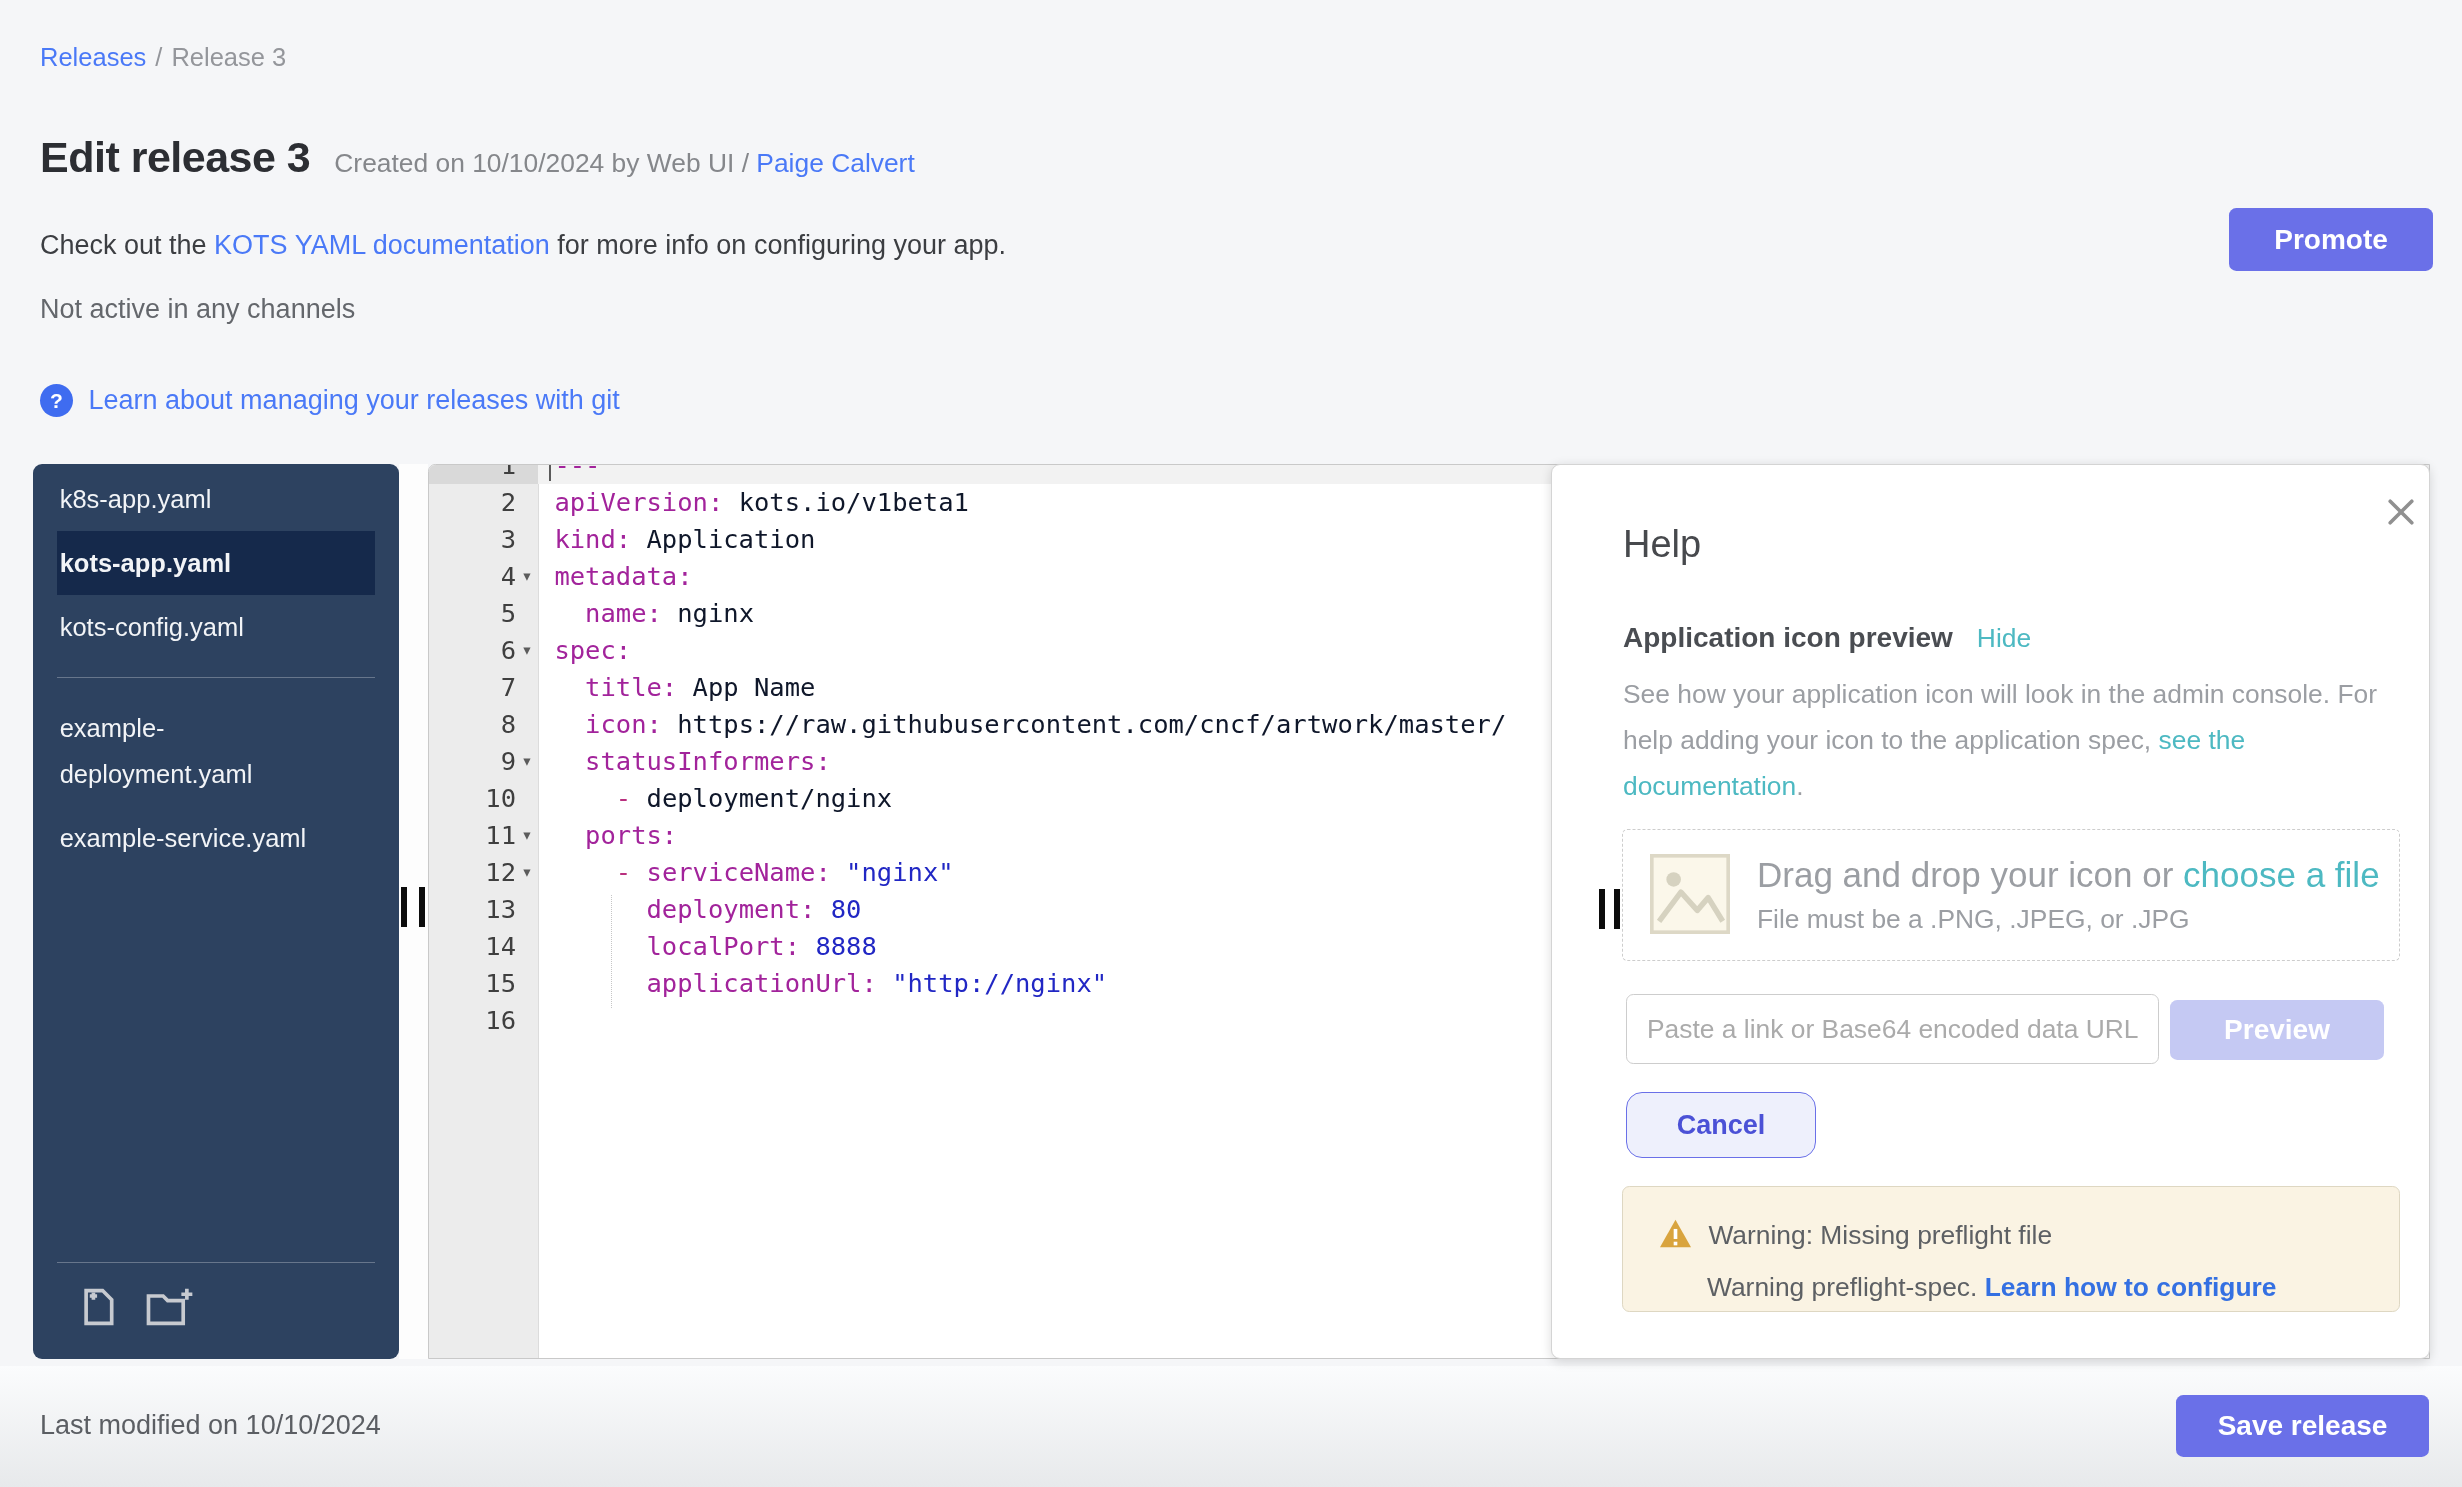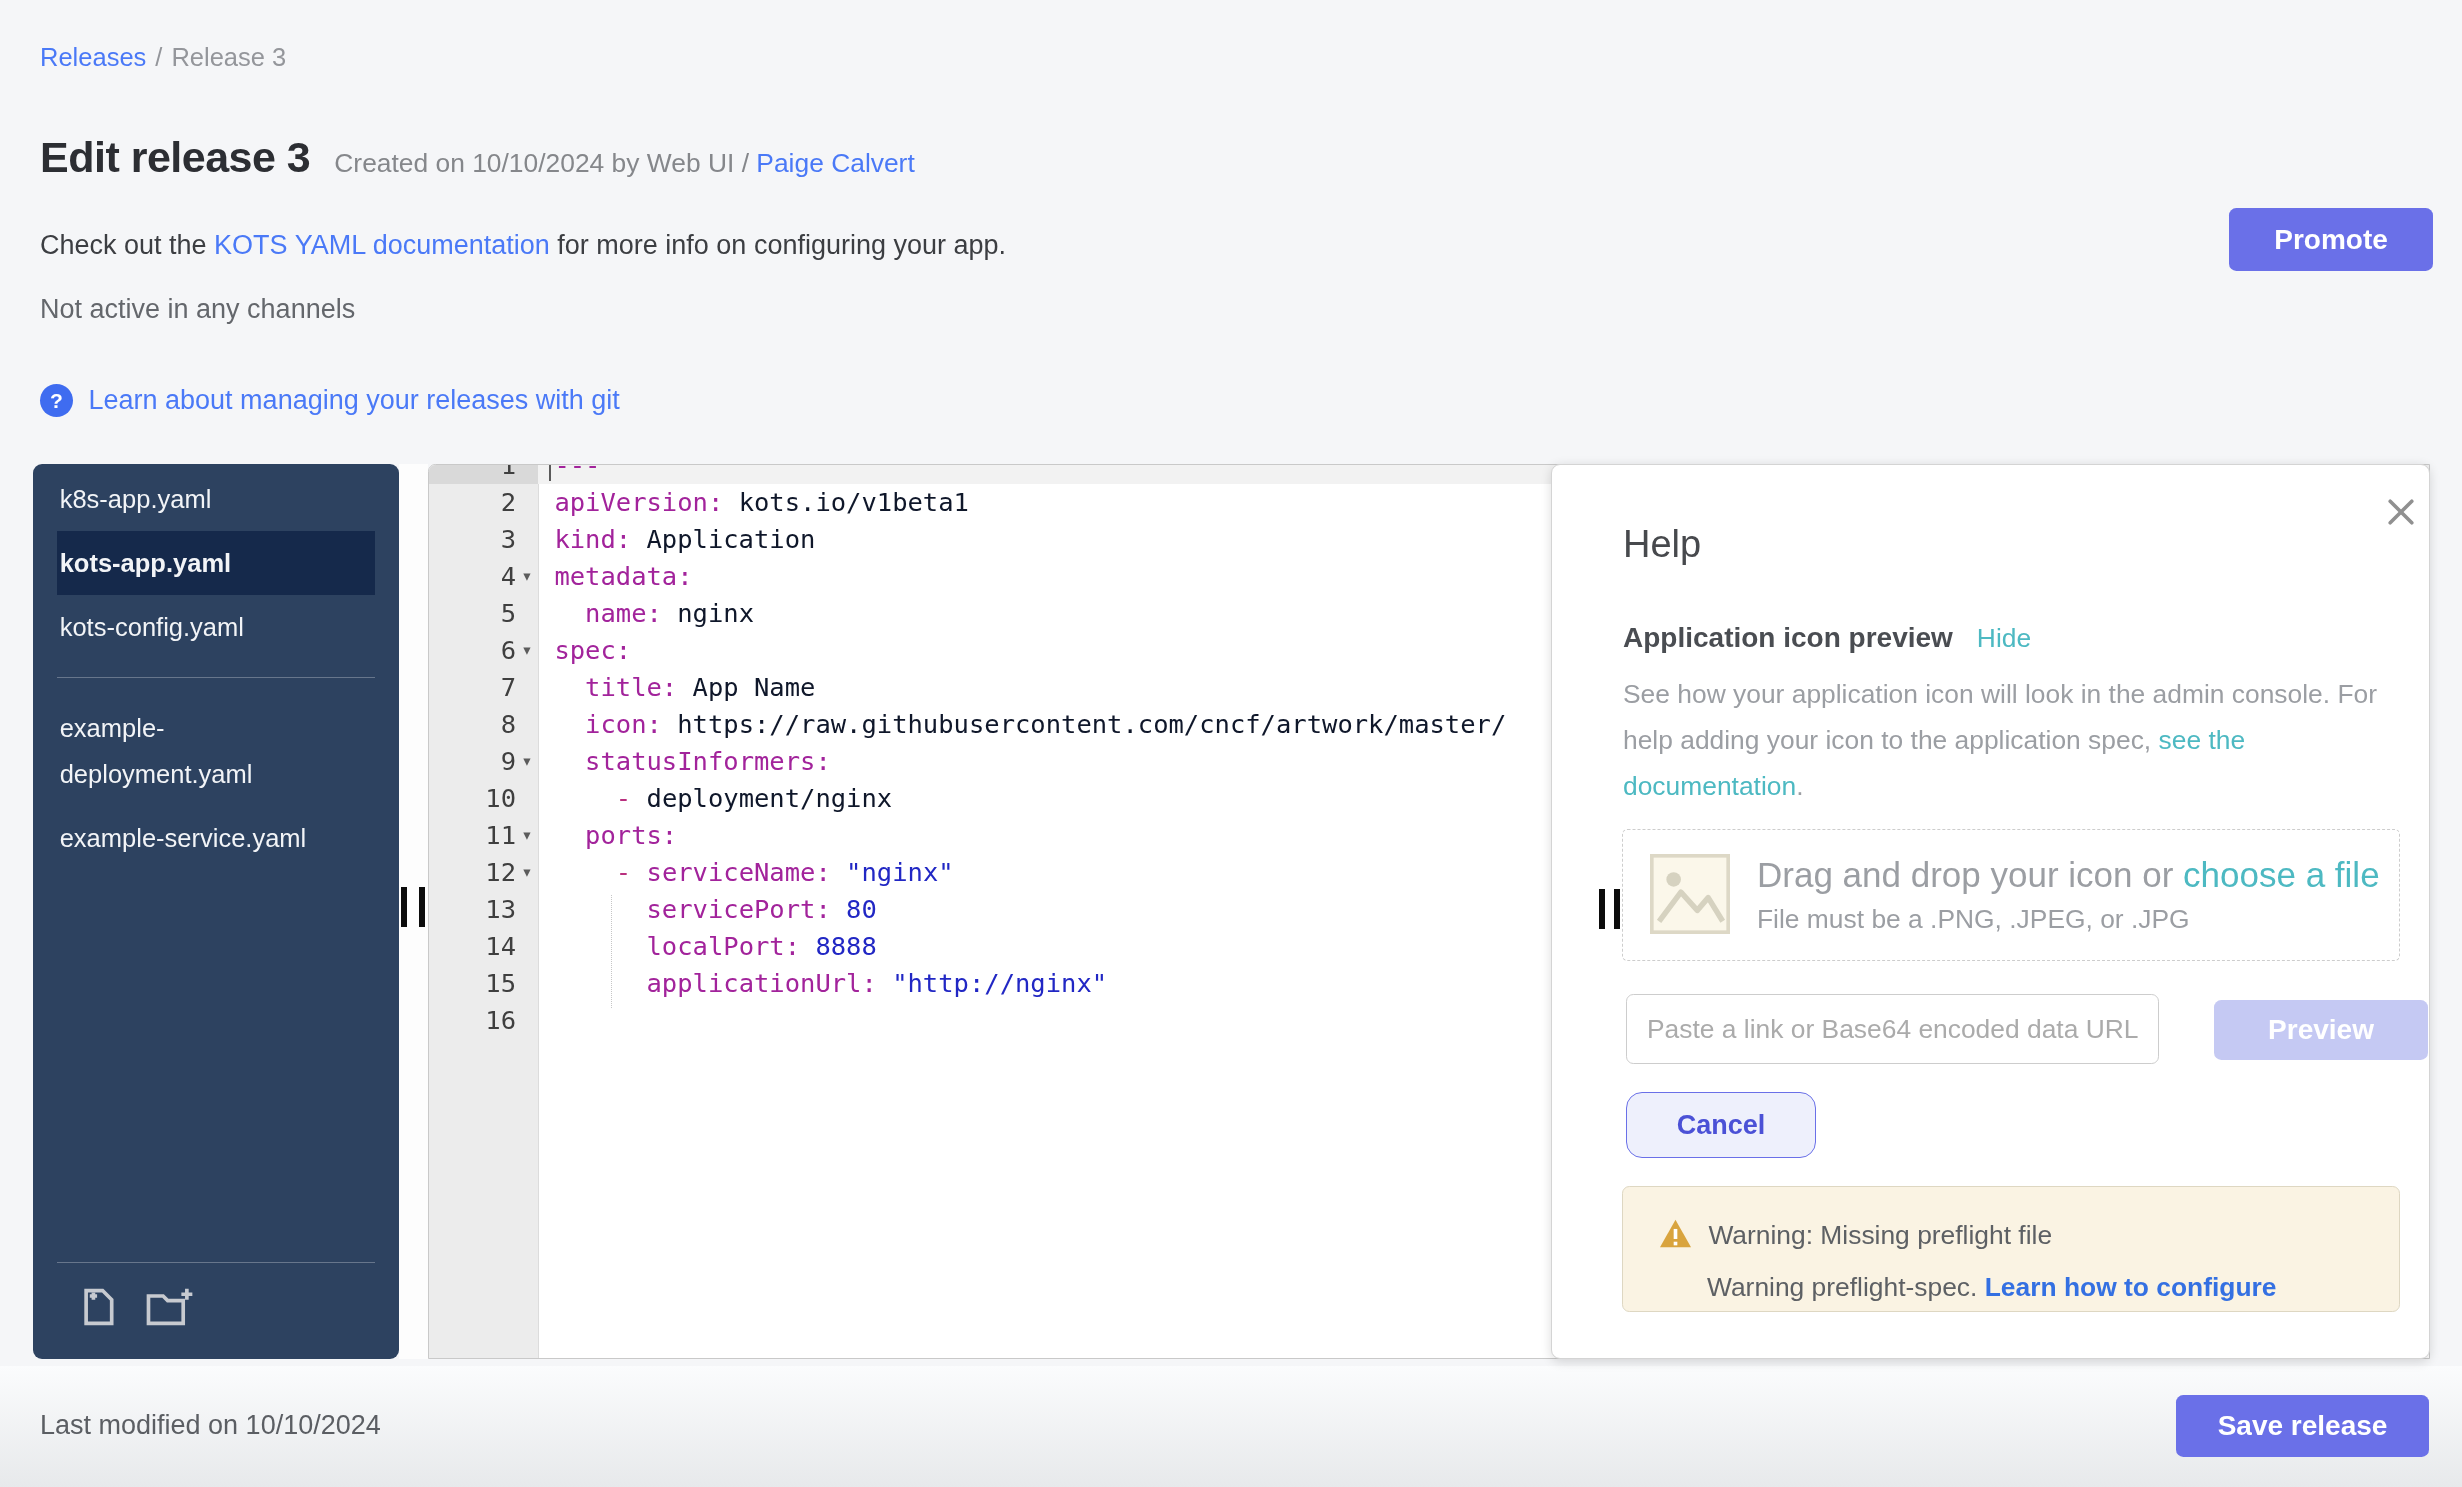--- a/index.html
+++ b/index.html
@@ -75,21 +75,21 @@
             border-radius:5.5px;display:flex;align-items:center;box-sizing:border-box;cursor:pointer;}
   .thumb{margin-left:27px;flex:0 0 auto;}
   .dz-text{margin-left:27px;}
   .dz-line1{font-size:35px;color:#9b9ea3;}
   .dz-line1 a{color:#4db9c2;text-decoration:none;}
   .dz-line2{font-size:26.4px;color:#9b9ea3;margin-top:9px;}
   .url-input{position:absolute;left:74px;top:529px;width:533px;height:70px;border:1.8px solid #cdcdcd;
              border-radius:7.3px;font-size:26.4px;color:#555;padding:0 20px;box-sizing:border-box;outline:none;
              font-family:"Liberation Sans","DejaVu Sans",sans-serif;}
   .url-input::placeholder{color:#ababab;}
-  .preview-btn{position:absolute;left:662px;top:535px;width:214px;height:60px;background:#c5c9f3;color:#ffffff;
+  .preview-btn{position:absolute;left:618px;top:535px;width:214px;height:60px;background:#c5c9f3;color:#ffffff;
                font-size:28px;font-weight:bold;border:none;border-radius:7.3px;cursor:default;}
   .cancel-btn{position:absolute;left:74px;top:627px;width:190px;height:66px;background:#eef0fc;color:#4b51d6;
               font-size:27px;font-weight:bold;border:1.8px solid #6a70e8;border-radius:16px;cursor:pointer;}
   .warning-box{position:absolute;left:70px;top:721px;width:778px;height:126px;background:#faf3e3;
                border:0.9px solid #ded7c2;border-radius:7.3px;overflow:hidden;box-sizing:border-box;}
   .warn-row1{display:flex;align-items:center;margin:31px 0 0 36px;}
   .warn-text1{margin-left:16.4px;font-size:26.4px;color:#5d6064;}
   .warn-row2{margin:20px 0 0 84px;font-size:26.4px;color:#5d6064;}
   .warn-row2 a{color:#3470e2;font-weight:600;text-decoration:none;}
   
@@ -217,21 +217,21 @@
           <pre class="ccell"><span class="tk-plain">  </span><span class="tk-key">ports:</span></pre>
         </div>
         <div class="crow">
           <div class="gcell">12</div>
           <div class="fcell">▾</div>
           <pre class="ccell"><span class="tk-plain">    </span><span class="tk-dash">- </span><span class="tk-key">serviceName:</span><span class="tk-str"> "nginx"</span></pre>
         </div>
         <div class="crow">
           <div class="gcell">13</div>
           <div class="fcell"></div>
-          <pre class="ccell"><span class="tk-plain">      </span><span class="tk-key">servicePort:</span><span class="tk-num"> 80</span></pre>
+          <pre class="ccell"><span class="tk-plain">      </span><span class="tk-key">deployment:</span><span class="tk-num"> 80</span></pre>
         </div>
         <div class="crow">
           <div class="gcell">14</div>
           <div class="fcell"></div>
           <pre class="ccell"><span class="tk-plain">      </span><span class="tk-key">localPort:</span><span class="tk-num"> 8888</span></pre>
         </div>
         <div class="crow">
           <div class="gcell">15</div>
           <div class="fcell"></div>
           <pre class="ccell"><span class="tk-plain">      </span><span class="tk-key">applicationUrl:</span><span class="tk-str"> "http://nginx"</span></pre>

